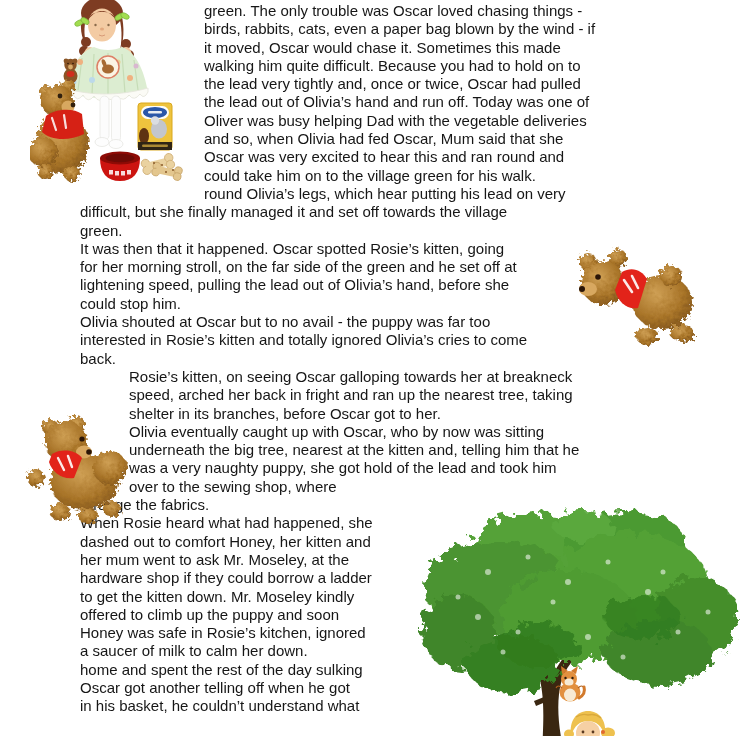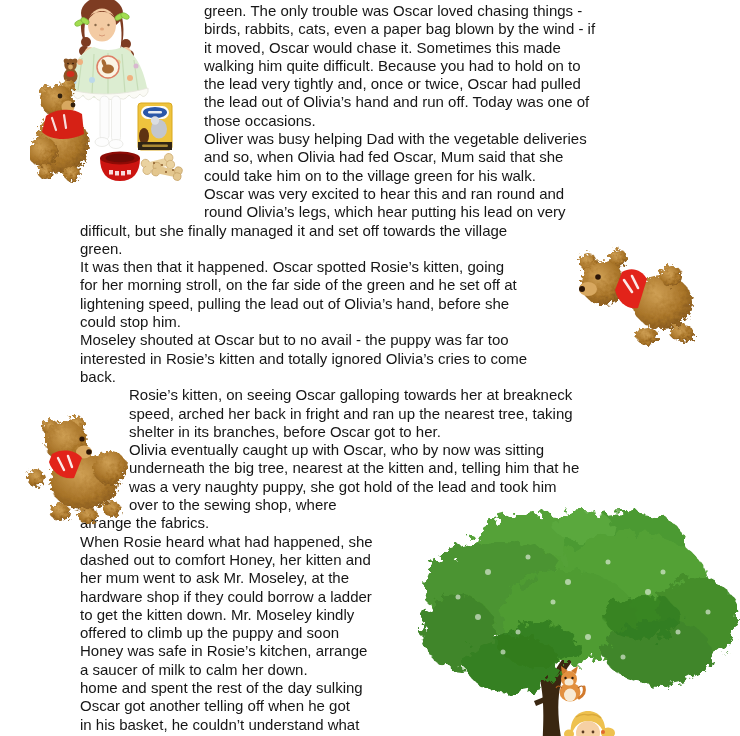--- a/index.html
+++ b/index.html
@@ -30,50 +30,49 @@
 
 <div class="page" style="background: rgb(255, 255, 255); color: rgb(22, 22, 22);">
 
   <div class="story-text">
       <div class="line ml-doll">green. The only trouble was Oscar loved chasing things -</div>
       <div class="line ml-doll">birds, rabbits, cats, even a paper bag blown by the wind - if</div>
       <div class="line ml-doll">it moved, Oscar would chase it. Sometimes this made</div>
       <div class="line ml-doll">walking him quite difficult. Because you had to hold on to</div>
       <div class="line ml-doll">the lead very tightly and, once or twice, Oscar had pulled</div>
       <div class="line ml-doll">the lead out of Olivia’s hand and run off. Today was one of</div>
-      <div class="line ml-doll">those occasions.</div>
       <div class="line ml-doll">Oliver was busy helping Dad with the vegetable deliveries</div>
       <div class="line ml-doll">and so, when Olivia had fed Oscar, Mum said that she</div>
+      <div class="line ml-doll">Oscar was very excited to hear this and ran round and</div>
       <div class="line ml-doll">could take him on to the village green for his walk.</div>
-      <div class="line ml-doll">Oscar was very excited to hear this and ran round and</div>
       <div class="line ml-doll">round Olivia’s legs, which hear putting his lead on very</div>
       <div class="line">difficult, but she finally managed it and set off towards the village</div>
       <div class="line">green.</div>
       <div class="line">It was then that it happened. Oscar spotted Rosie’s kitten, going</div>
       <div class="line">for her morning stroll, on the far side of the green and he set off at</div>
       <div class="line">lightening speed, pulling the lead out of Olivia’s hand, before she</div>
       <div class="line">could stop him.</div>
-      <div class="line">Moseley shouted at Oscar but to no avail - the puppy was far too</div>
+      <div class="line">Olivia shouted at Oscar but to no avail - the puppy was far too</div>
       <div class="line">interested in Rosie’s kitten and totally ignored Olivia’s cries to come</div>
       <div class="line">back.</div>
       <div class="line ml-puppy">Rosie’s kitten, on seeing Oscar galloping towards her at breakneck</div>
       <div class="line ml-puppy">speed, arched her back in fright and ran up the nearest tree, taking</div>
       <div class="line ml-puppy">shelter in its branches, before Oscar got to her.</div>
       <div class="line ml-puppy">Olivia eventually caught up with Oscar, who by now was sitting</div>
       <div class="line ml-puppy">underneath the big tree, nearest at the kitten and, telling him that he</div>
       <div class="line ml-puppy">was a very naughty puppy, she got hold of the lead and took him</div>
       <div class="line ml-puppy">over to the sewing shop, where</div>
       <div class="line">arrange the fabrics.</div>
       <div class="line">When Rosie heard what had happened, she</div>
       <div class="line">dashed out to comfort Honey, her kitten and</div>
       <div class="line">her mum went to ask Mr. Moseley, at the</div>
       <div class="line">hardware shop if they could borrow a ladder</div>
       <div class="line">to get the kitten down. Mr. Moseley kindly</div>
       <div class="line">offered to climb up the puppy and soon</div>
-      <div class="line">Honey was safe in Rosie’s kitchen, arrange</div>
+      <div class="line">Honey was safe in Rosie’s kitchen, ignored</div>
       <div class="line">a saucer of milk to calm her down.</div>
       <div class="line">home and spent the rest of the day sulking</div>
       <div class="line">Oscar got another telling off when he got</div>
       <div class="line">in his basket, he couldn’t understand what</div>
     </div>
 
   <div class="illus" id="doll-scene">
     <svg width="156" height="185" viewBox="0 0 156 185">
       <defs>
         <radialGradient id="furD" cx="40%" cy="35%" r="75%">

